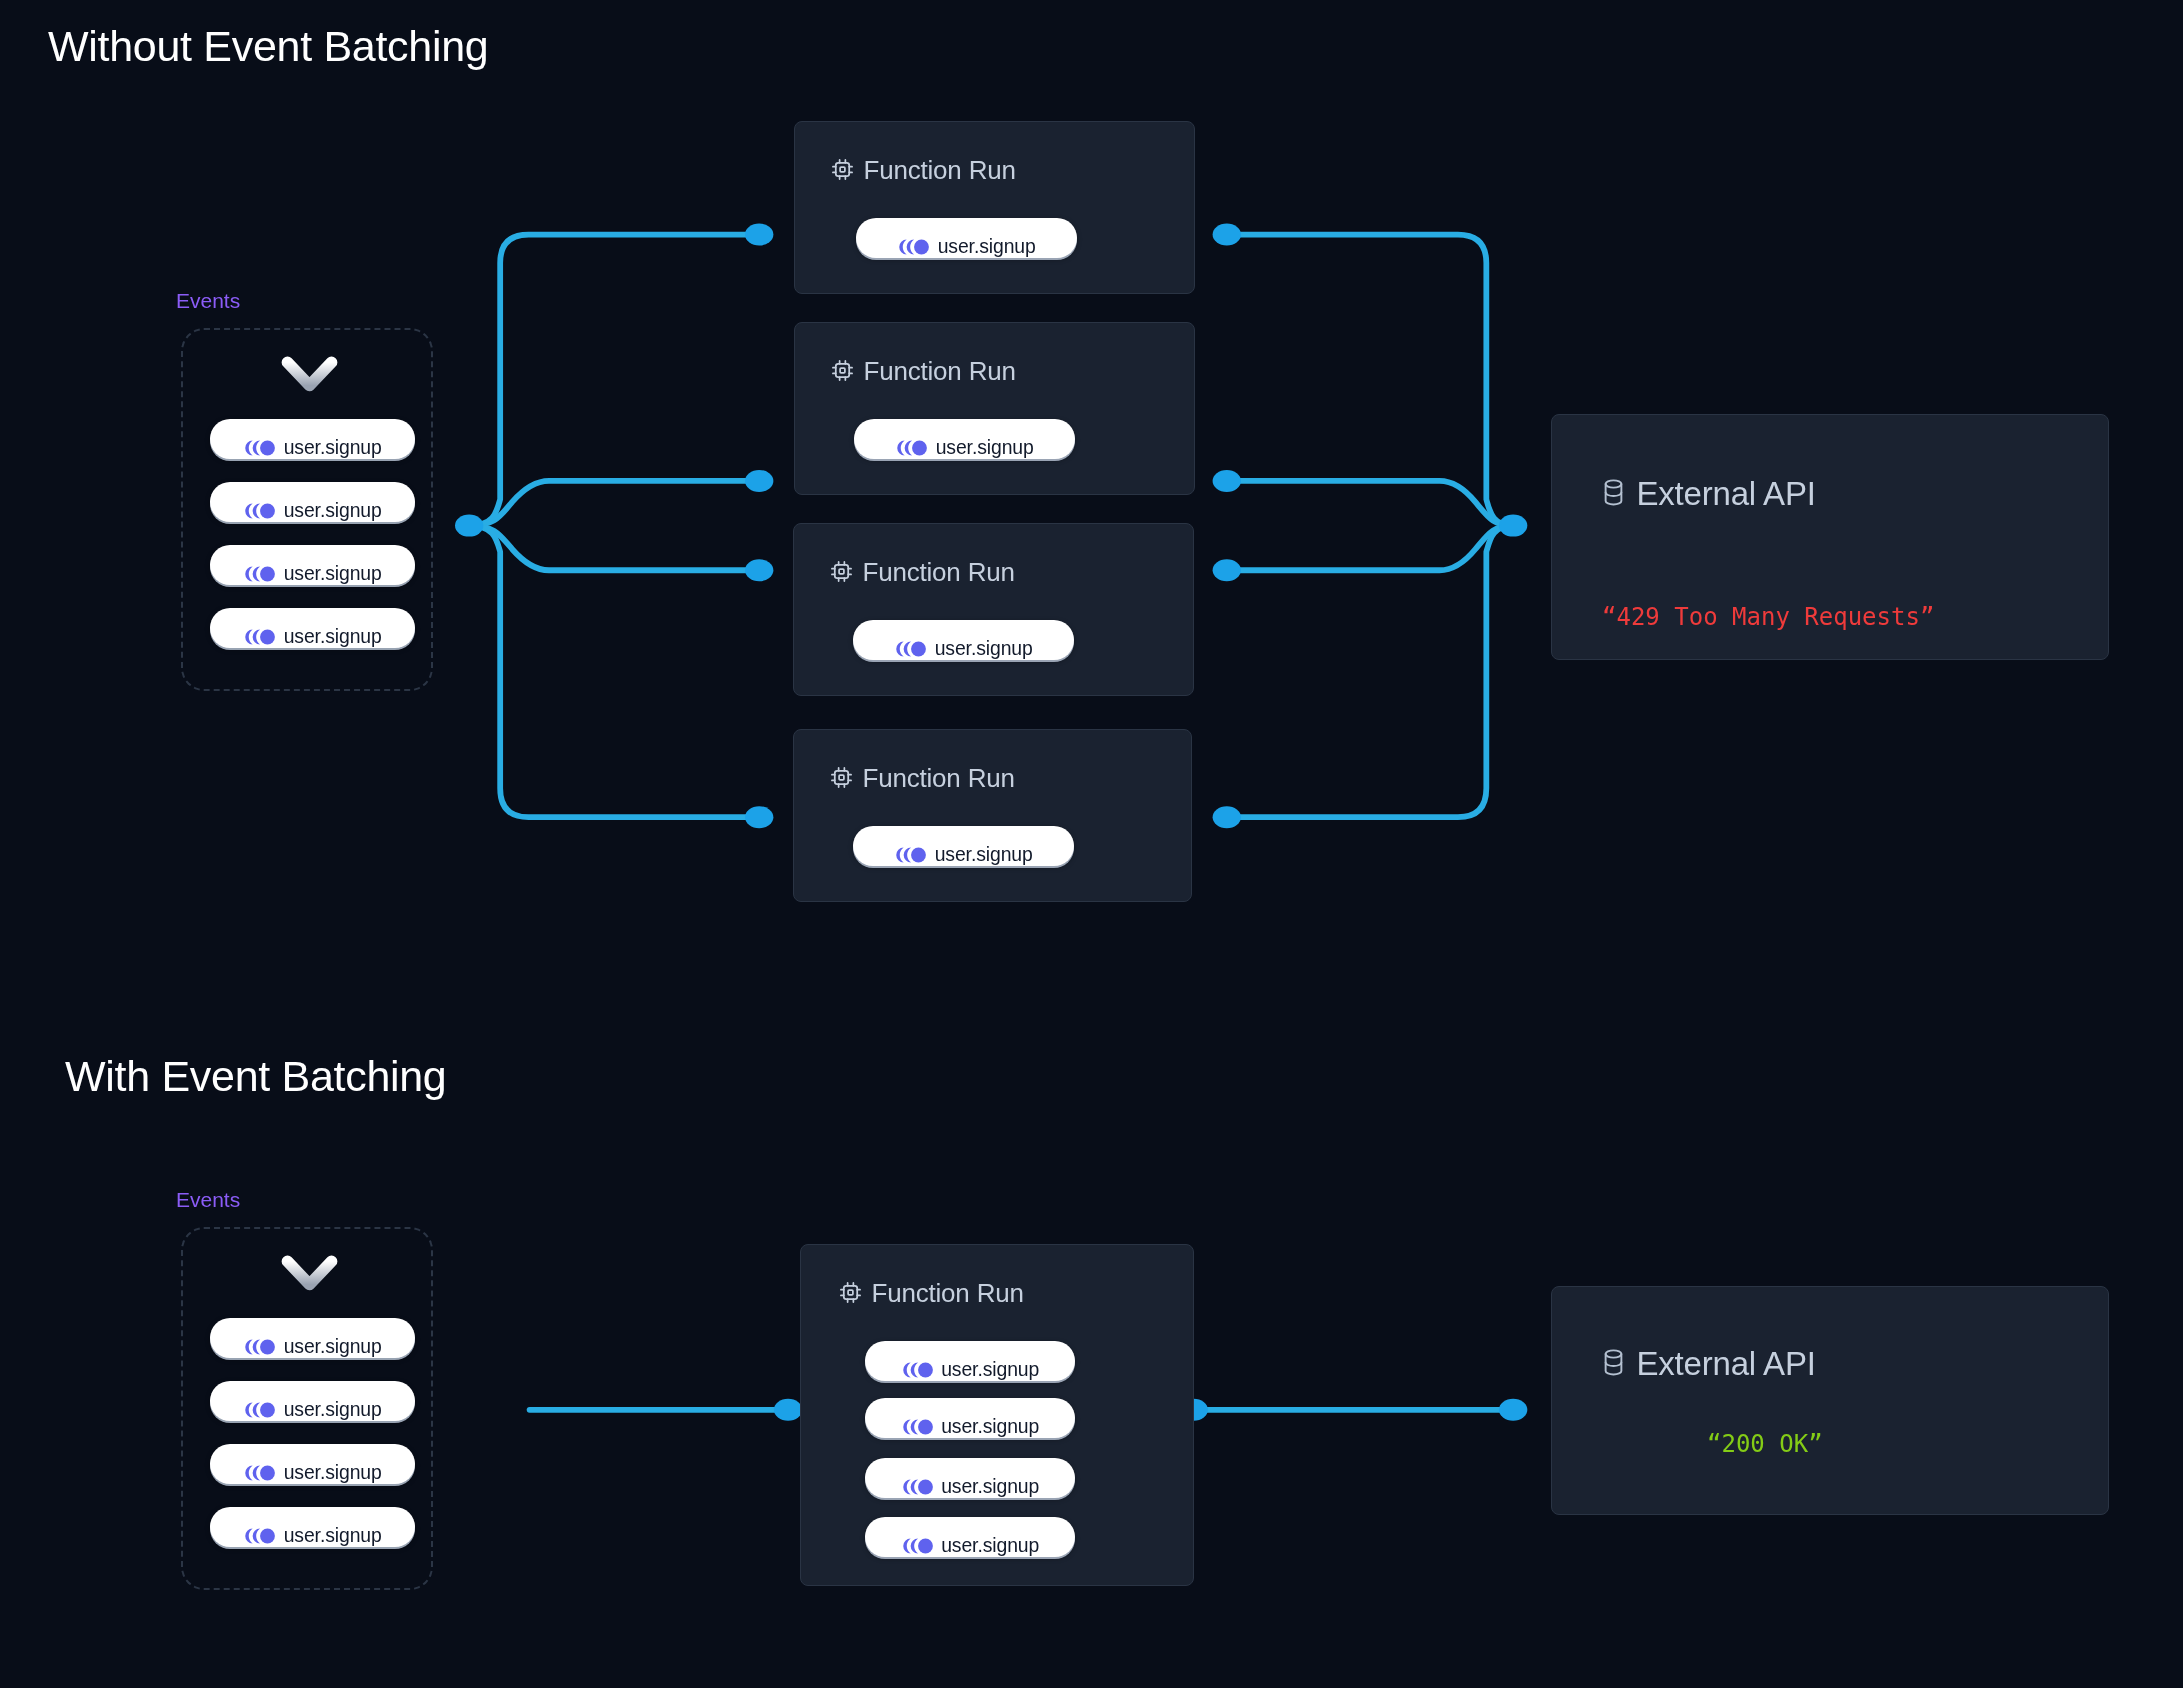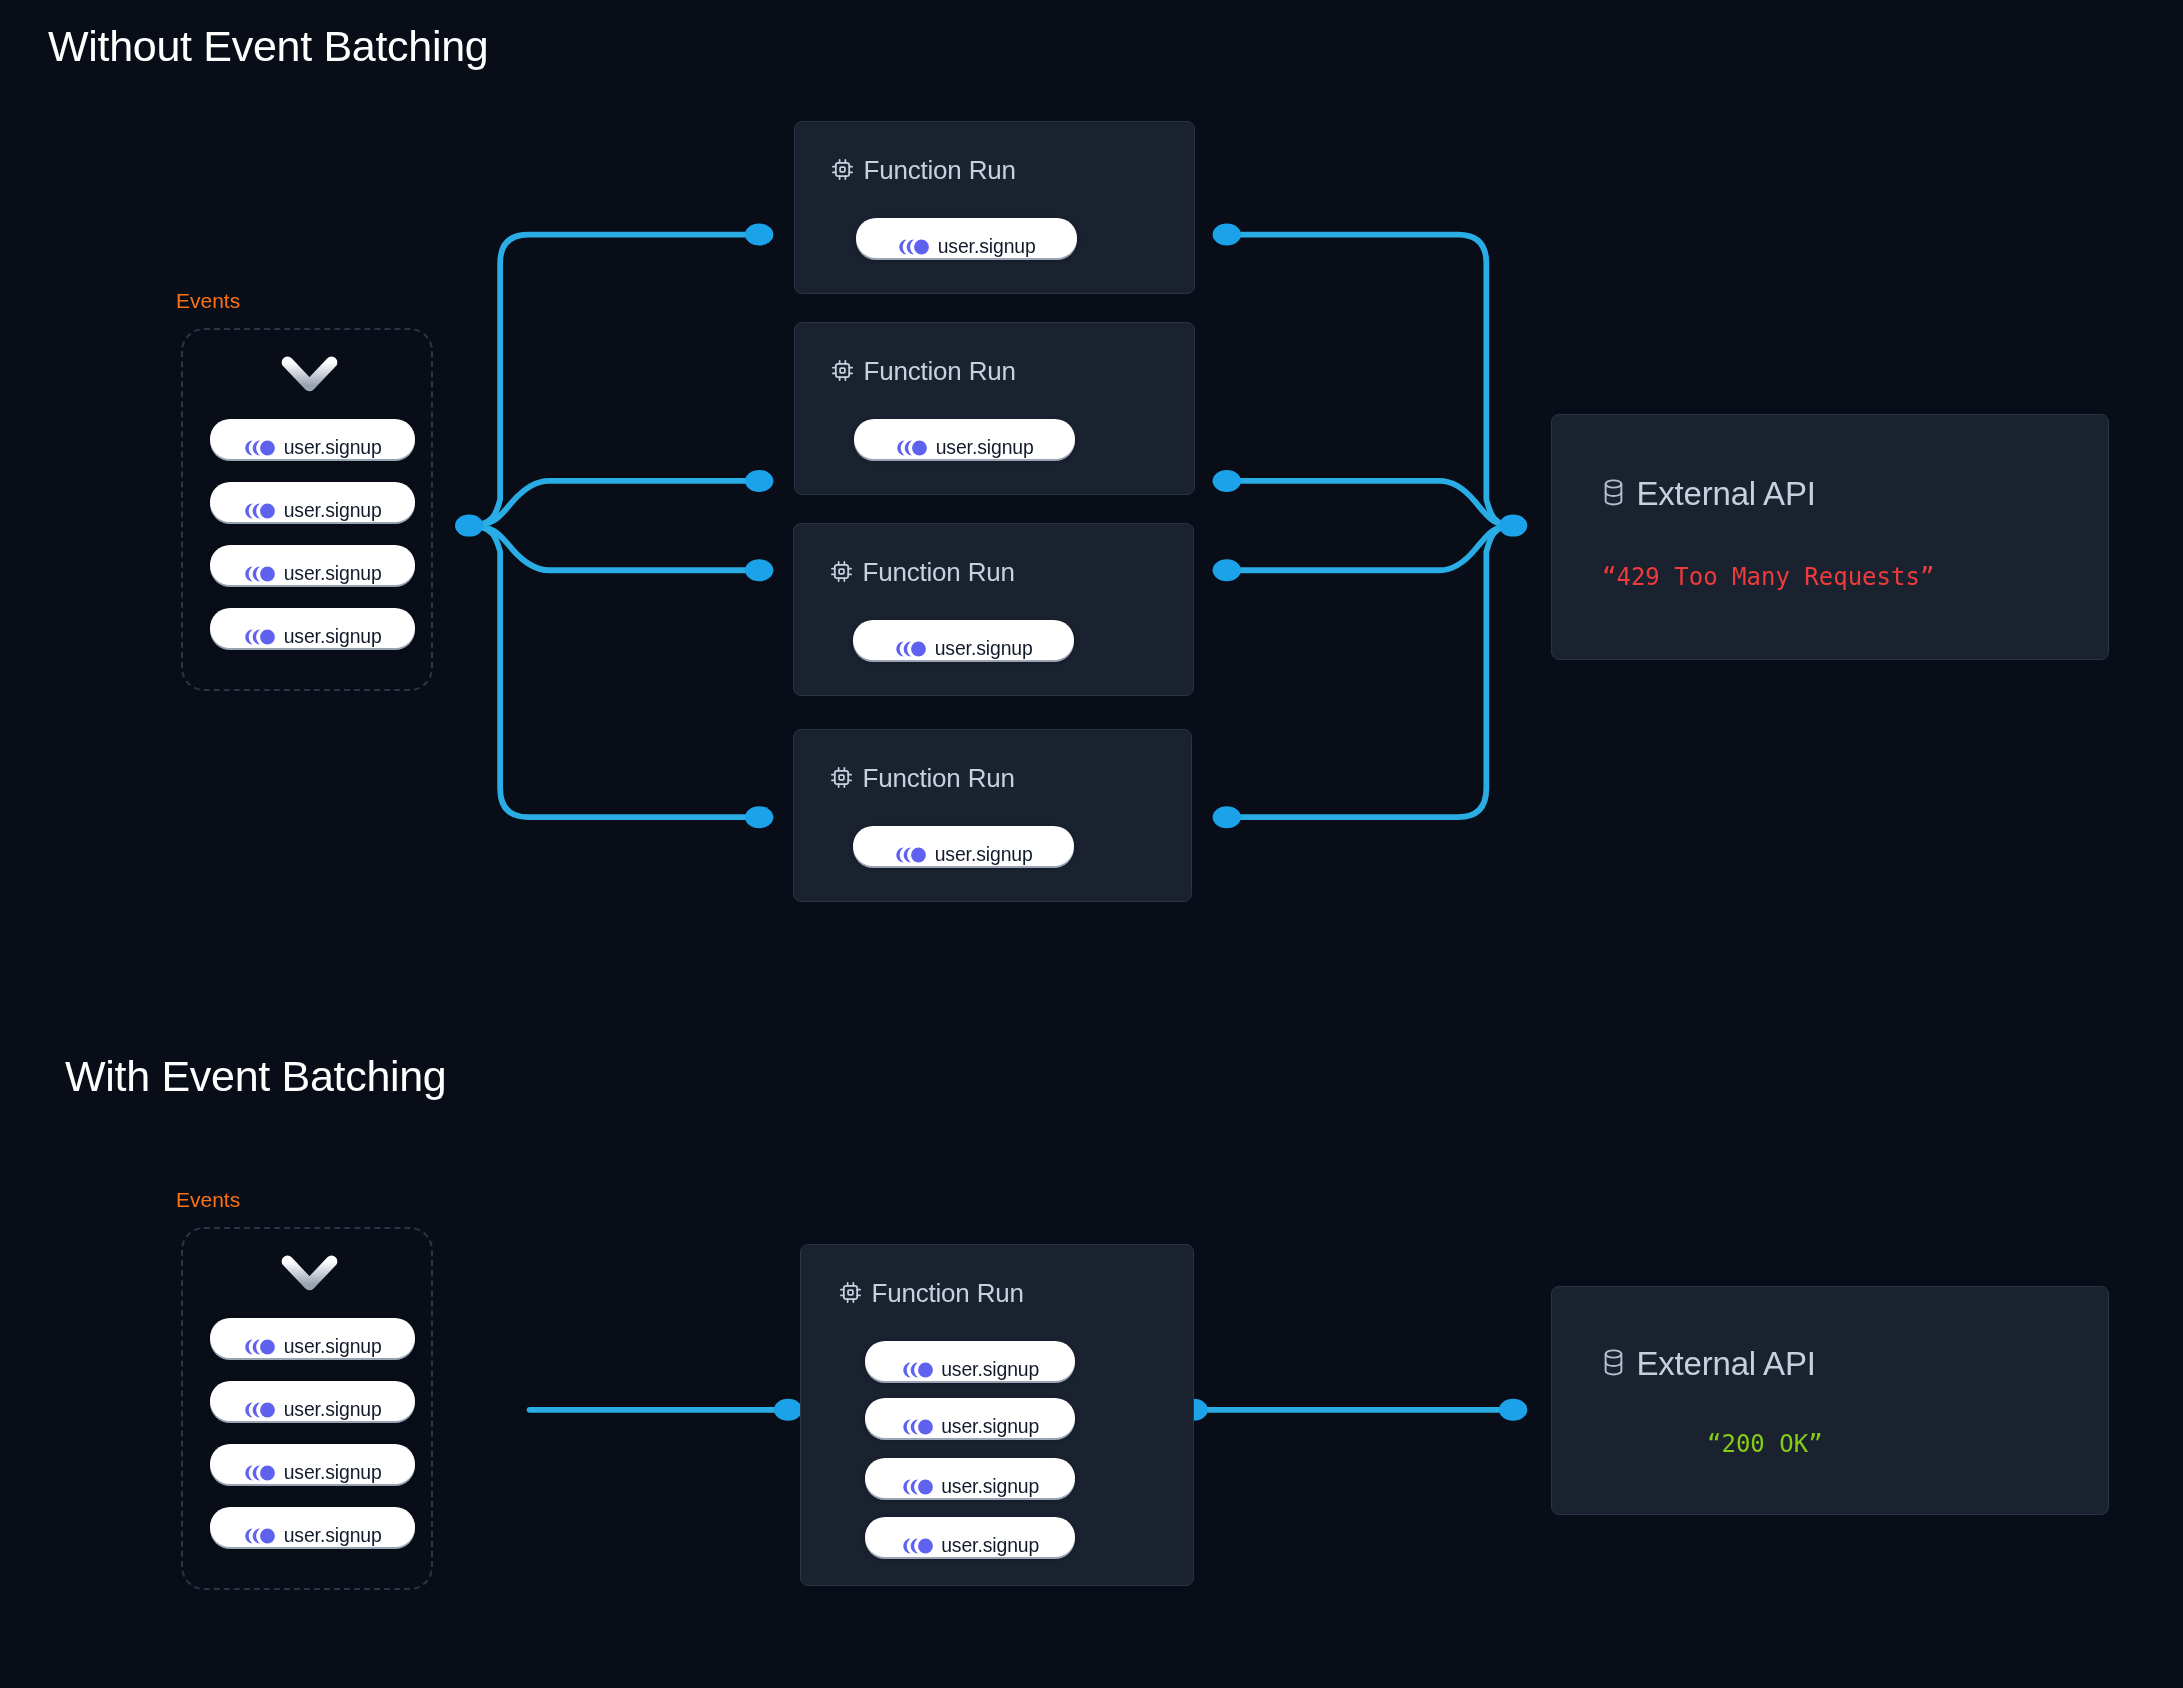--- a/index.html
+++ b/index.html
@@ -17,21 +17,21 @@
     font-size: 43px;
     font-weight: 400;
     letter-spacing: -0.3px;
     white-space: nowrap;
   }
   #title-without { left: 48px; top: 22px; }
   #title-with    { left: 65px; top: 1052px; text-align: right; }
 
   .events-label {
     position: absolute;
-    color: #f97316;
+    color: #8b5cf6;
     font-size: 21px;
     font-weight: 400;
     white-space: nowrap;
   }
 
   
   .events-box {
     position: absolute;
     border: 2.1px dashed #2b3545;
     border-radius: 23px;
@@ -87,21 +87,21 @@
     font-weight: 400;
     letter-spacing: -0.2px;
   }
   .status-text {
     position: absolute;
     font-family: "DejaVu Sans Mono", monospace;
     font-size: 24px;
     white-space: nowrap;
     letter-spacing: 0px;
   }
-  .status-error { color: #ef3b3b; }
+  .status-error { color: #ef3b3b; margin-top: 40px; }
   .status-ok    { color: #84cc16; }
 
   svg.edges { position: absolute; left: 0; top: 0; width: 2183px; height: 1689px; pointer-events: none; }
 </style>
 </head>
 <body>
 
 <div id="stage">
 
   <svg class="edges" viewBox="0 0 4155 3214">

